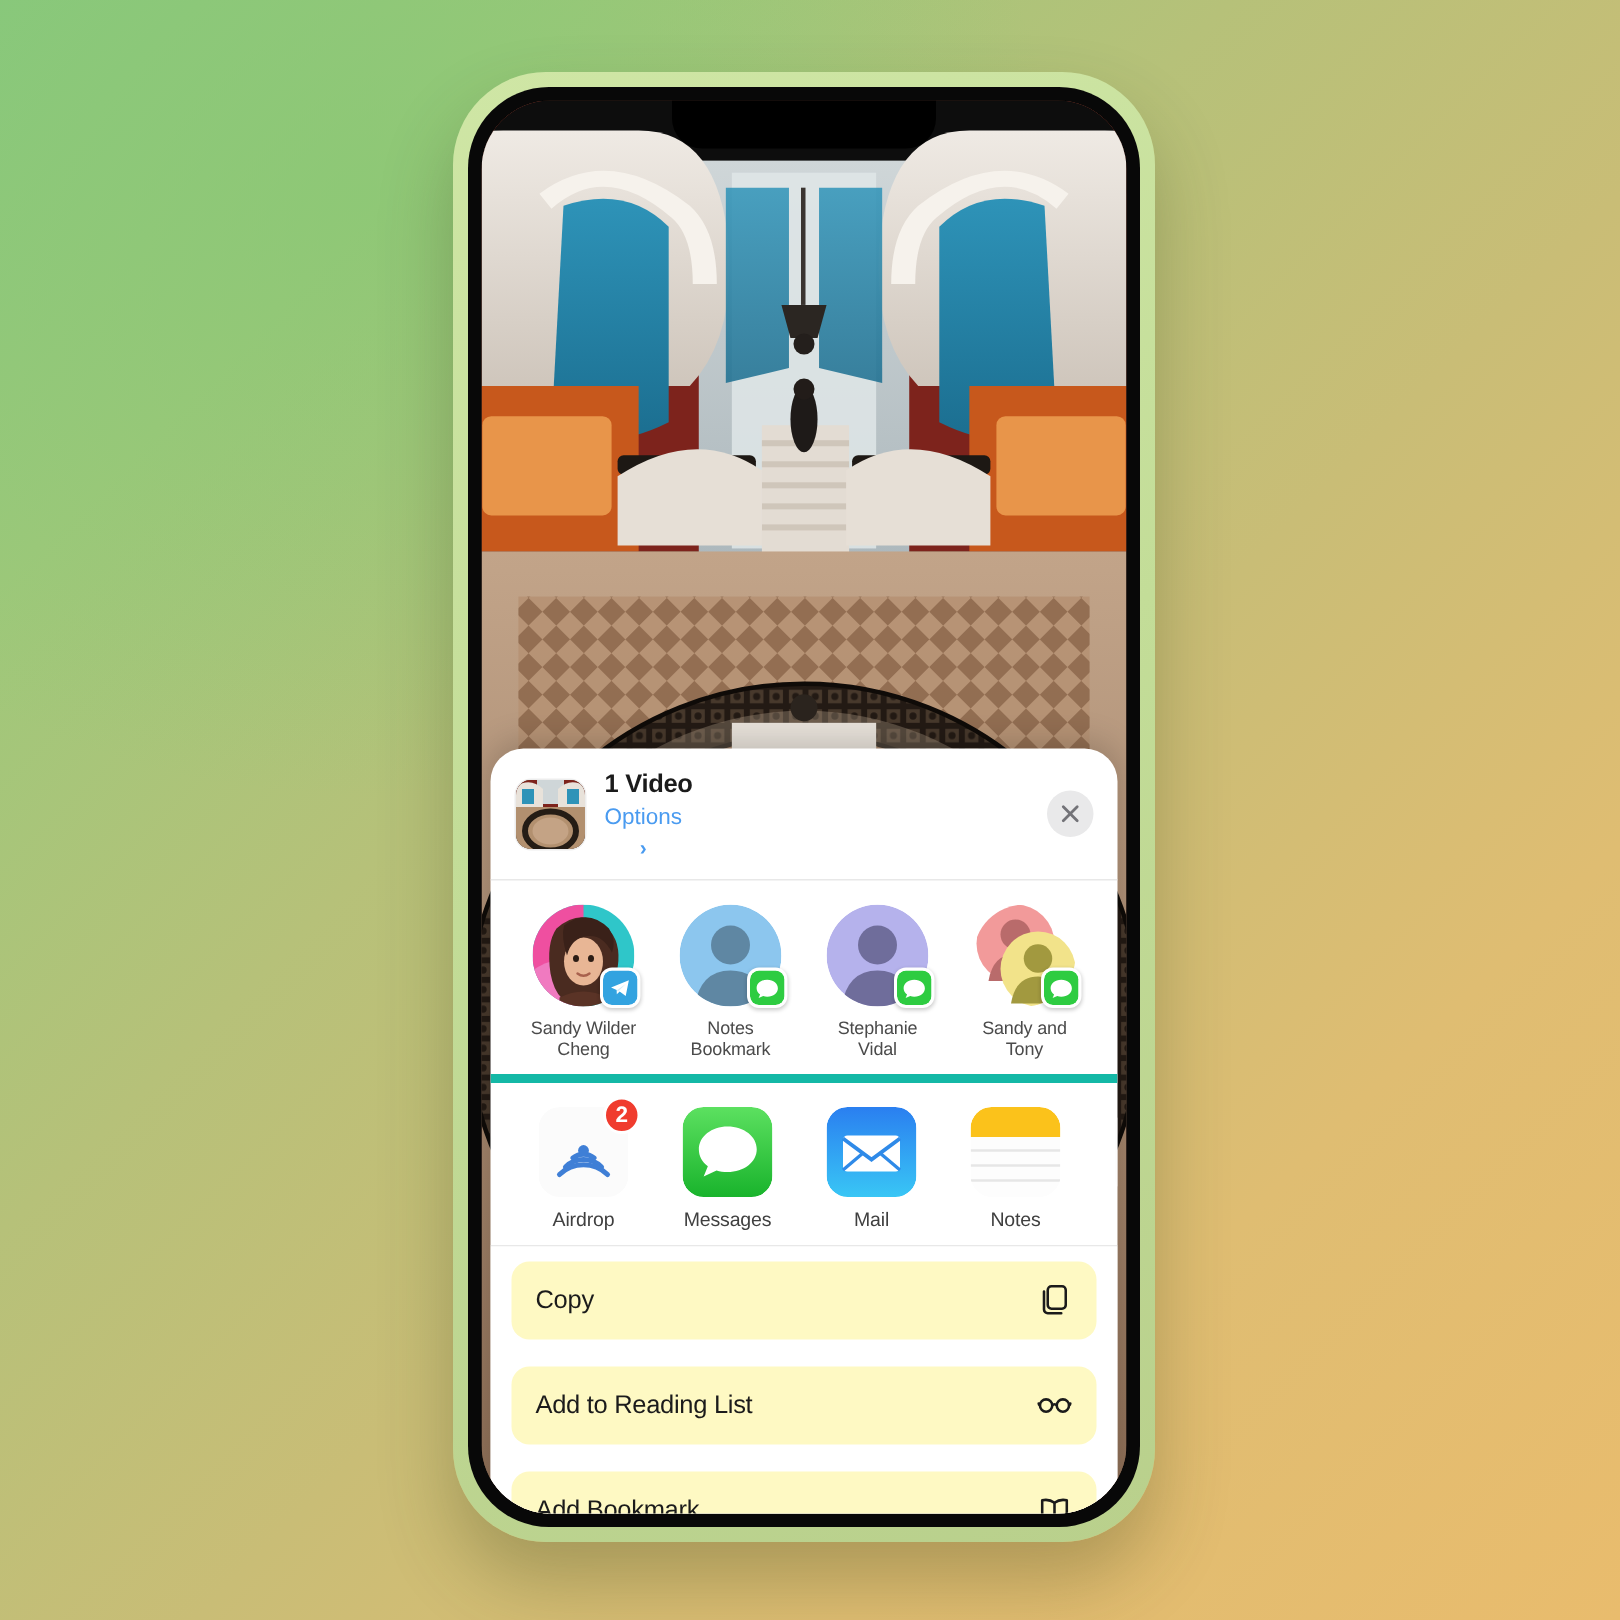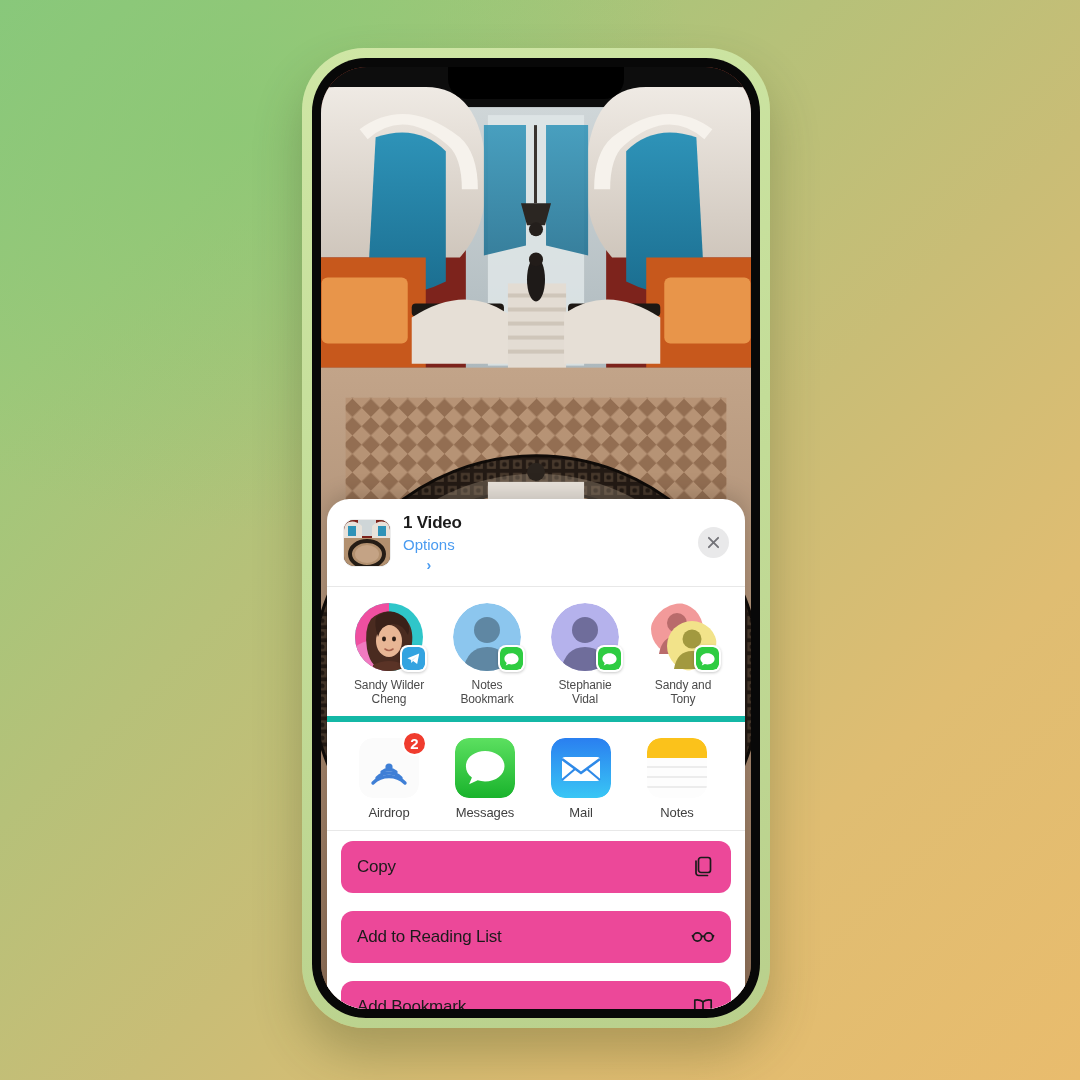--- a/index.html
+++ b/index.html
@@ -221,21 +221,21 @@
     white-space: nowrap;
     letter-spacing: -.1px;
   }
 
   
   .actions { padding: 10px 14px 0 14px; background: #fff; }
   .action-row {
     display: flex;
     align-items: center;
     justify-content: space-between;
-    background: #ec4899;
+    background: #fef9c3;
     border-radius: 12px;
     padding: 0 16px;
     height: 52px;
     margin-bottom: 18px;
     cursor: pointer;
   }
   .action-label {
     font-size: 17px;
     color: #1b1b1b;
     letter-spacing: -.2px;

